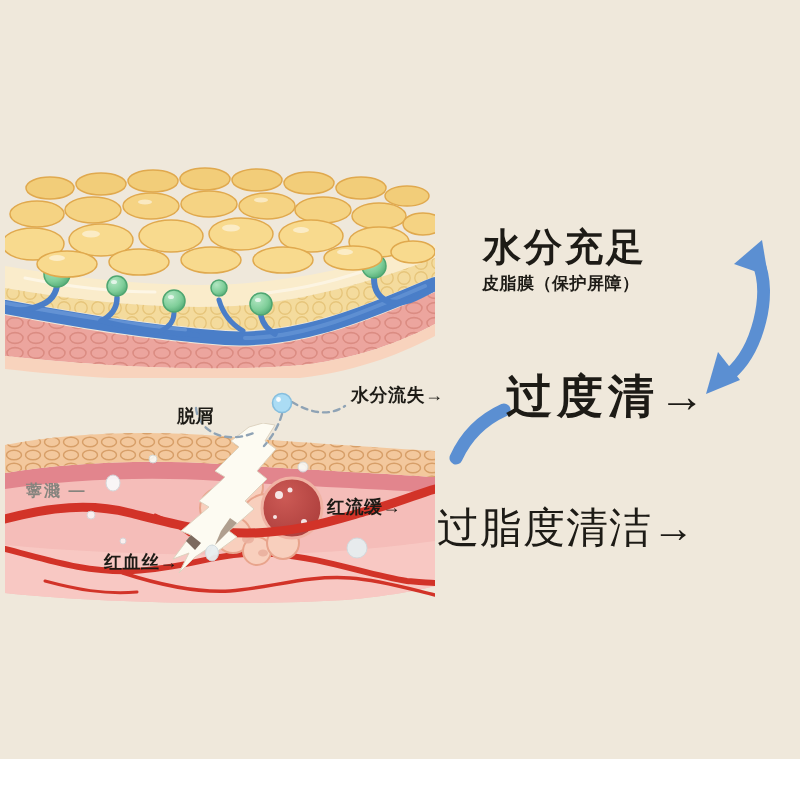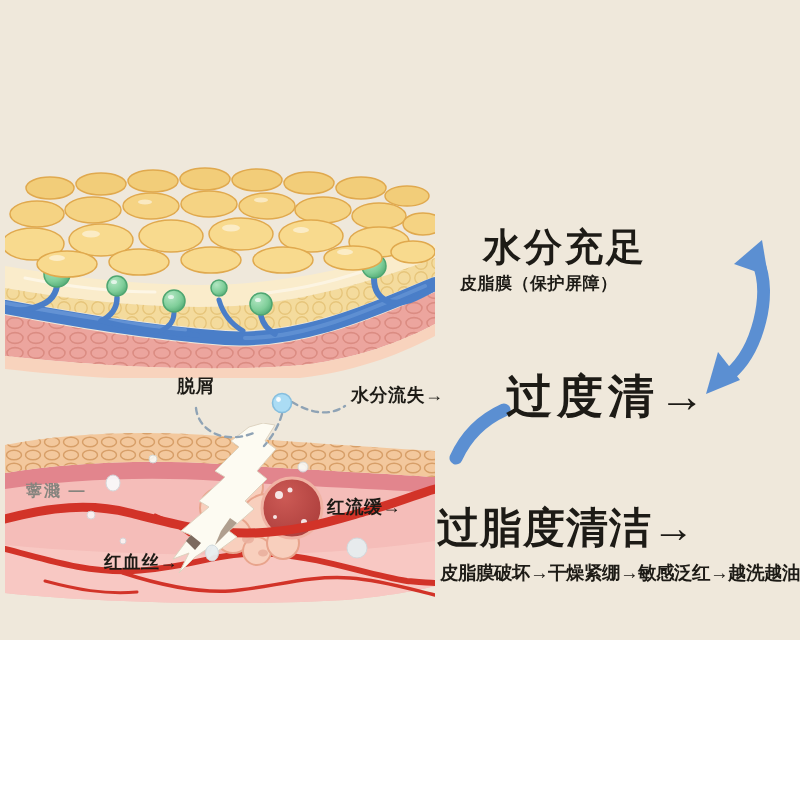--- a/index.html
+++ b/index.html
@@ -1,28 +1,28 @@
 <!DOCTYPE html>
 <html style="--bg: #efe8db; --ink: #1d1b16; --gray_label: #85847e; --watermark: #c6c0b0; --blue_arrow: #5b8fd2; --dash: #8fa3b5; --droplet: #abdcf4; --droplet_edge: #86bede; --cell_yellow_back: #f2cd79; --cell_yellow_mid: #f5d383; --cell_yellow_front: #f8da8e; --cell_outline: #e0a94e; --cream: #faeccb; --honey_bg: #f4db9d; --honey_line: #e5c377; --vessel_blue: #4a7ec8; --gland_green: #7fce99; --gland_dark: #4ea671; --pink_pebble: #eca59e; --pebble_line: #d9897f; --strip: #f8d3bd; --epi_tan: #f3c89d; --epi_line: #d49a62; --band_dark: #e2858d; --derm: #f5bdb9; --derm_light: #f8cac4; --vessel_red: #d23328; --sphere_dark: #a83a38; --sphere_light: #cc5a55; --mass: #f8cfbd; --mass_line: #e8a48c; --crack: #fdfbf2; --crack_edge: #ddd3c0;"><head>
 <meta charset="utf-8">
 <style>
   html,body{margin:0;padding:0;}
   #canvas{
-    position:relative;width:800px;height:640px;overflow:hidden;
+    position:relative;width:800px;height:759px;overflow:hidden;
     background:var(--bg);
     font-family:"Liberation Sans","DejaVu Sans",sans-serif;
     color:var(--ink);
   }
   .abs{position:absolute;}
   .lbl{font-size:18px;font-weight:800;color:var(--ink);white-space:nowrap;letter-spacing:.5px;}
   .lbl-gray{font-size:16px;font-weight:700;color:var(--gray_label);white-space:nowrap;letter-spacing:2px;}
   .title-xl{font-size:38px;font-weight:900;letter-spacing:3px;white-space:nowrap;}
   .title-sub{font-size:17px;font-weight:600;letter-spacing:.5px;white-space:nowrap;}
   .title-mid{font-size:46px;font-weight:900;letter-spacing:5px;white-space:nowrap;}
-  .title-big{font-size:42px;font-weight:700;letter-spacing:1px;white-space:nowrap;}
+  .title-big{font-size:42px;font-weight:400;letter-spacing:1px;white-space:nowrap;}
   .chain{font-size:18.5px;font-weight:800;white-space:nowrap;letter-spacing:-0.5px;}
   .watermark{font-size:12px;font-weight:400;color:var(--watermark);white-space:nowrap;letter-spacing:1px;}
   svg{display:block;}
 </style>
 </head>
 <body>
 
 <div id="canvas">
 
   <svg class="abs" style="left:5px;top:166px;" width="430" height="212" viewBox="0 0 430 212">
@@ -226,27 +226,26 @@
     <path d="M32,138 C60,114 74,58 60,26" fill="none" stroke="var(--blue_arrow)" stroke-width="13" stroke-linecap="round"></path>
     <polygon points="64,4 36,28 70,40" fill="var(--blue_arrow)"></polygon>
     <polygon points="8,158 42,144 20,116" fill="var(--blue_arrow)"></polygon>
   </svg>
 
   <svg class="abs" style="left:446px;top:400px;" width="66" height="66" viewBox="0 0 66 66">
     <path d="M10,58 C20,36 36,20 58,10" fill="none" stroke="var(--blue_arrow)" stroke-width="13" stroke-linecap="round"></path>
   </svg>
 
   <div class="abs title-xl" style="left:483px;top:222px;">水分充足</div>
-  <div class="abs title-sub" style="left:460px;top:272px;">皮脂膜（保护屏障）</div>
+  <div class="abs title-sub" style="left:482px;top:272px;">皮脂膜（保护屏障）</div>
 
   <div class="abs title-mid" style="left:506px;top:366px;">过度清→</div>
 
   <div class="abs title-big" style="left:437px;top:500px;">过脂度清洁→</div>
-  <div class="abs chain" style="left:440px;top:560px;">皮脂膜破坏→干燥紧绷→敏感泛红→越洗越油</div>
-
-  <div class="abs lbl" style="left:177px;top:374px;">脱屑</div>
+
+  <div class="abs lbl" style="left:177px;top:404px;">脱屑</div>
   <div class="abs lbl" style="left:351px;top:383px;">水分流失→</div>
   <div class="abs lbl" style="left:327px;top:495px;">红流缓→</div>
   <div class="abs lbl-gray" style="left:26px;top:481px;">薴濺 —</div>
   <div class="abs lbl" style="left:104px;top:550px;">红血丝→</div>
 
   <div class="abs watermark" style="left:636px;top:768px;">图片版权为kinglyrobot所拥有</div>
 </div>
 
 </body></html>

